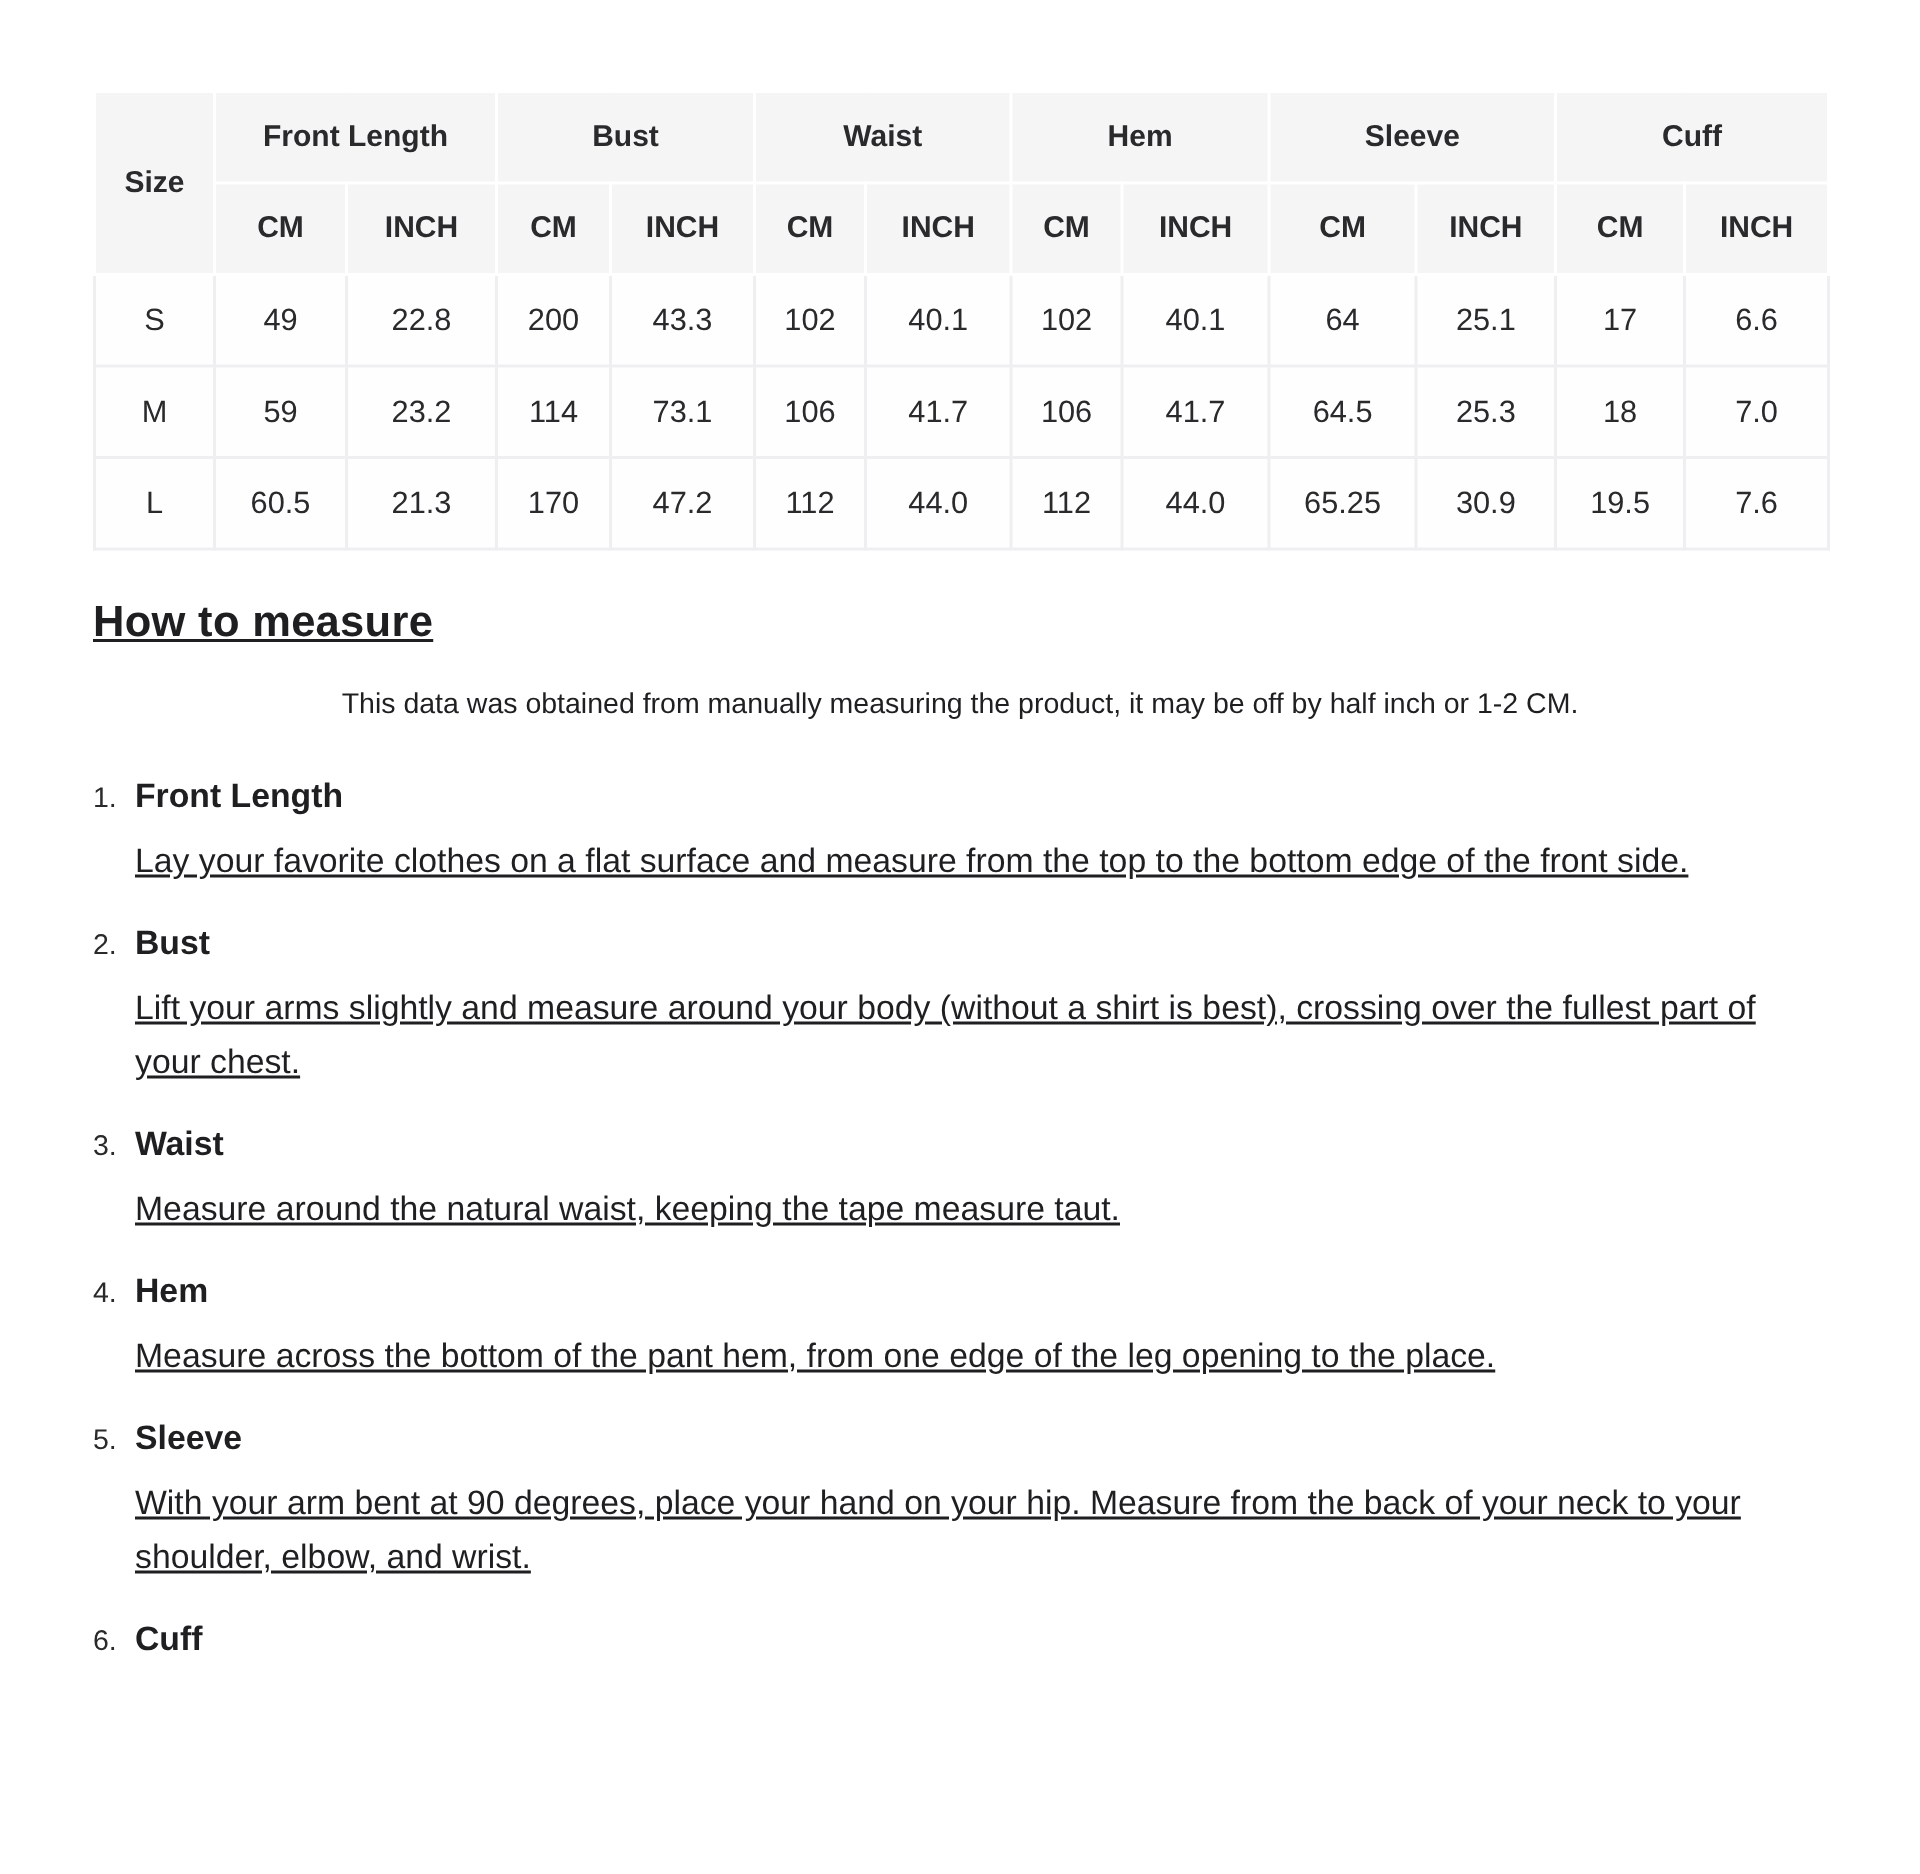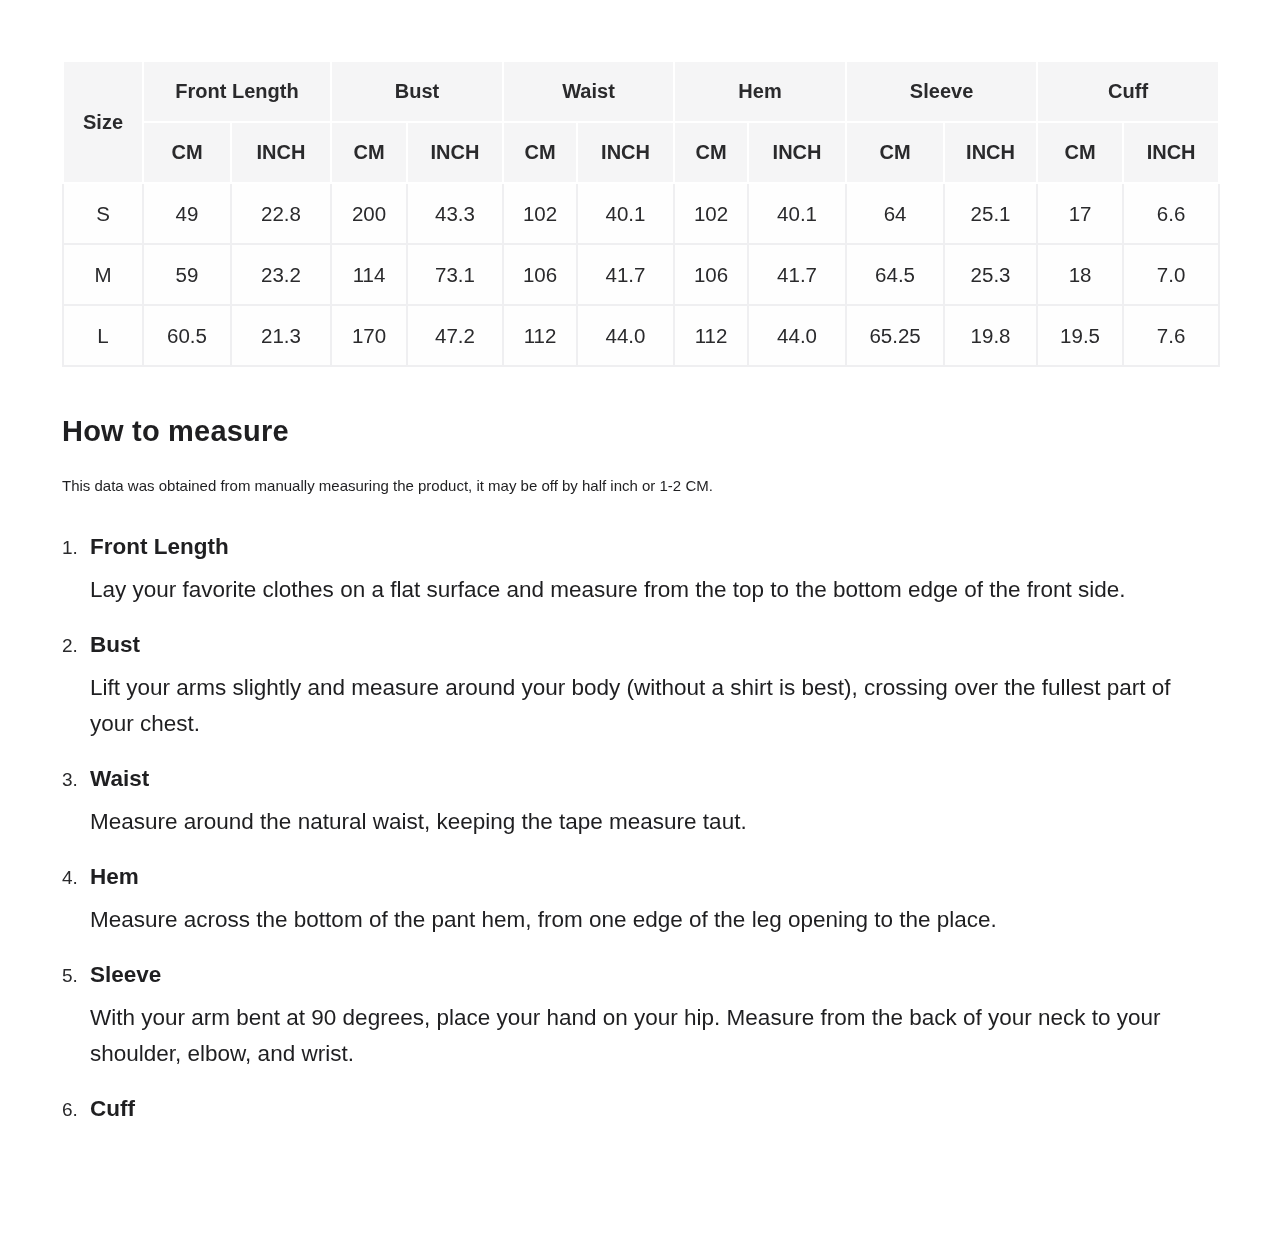--- a/index.html
+++ b/index.html
@@ -43,28 +43,30 @@
     text-align:center;
     height:61px;
     padding:0;
     font-weight:normal;
   }
 
   
   .howto-title{
     font-size:29px;
     font-weight:bold;
-    margin:48px 0 0 0;
+    margin:32px 0 0 0;
     letter-spacing:0.2px;
+    text-decoration:underline;
   }
   .howto-intro{
-    font-size:15px;
+    font-size:19px;
     line-height:36px;
     margin:20px 0 0 0;
     max-width:1156px;
+    text-align:center;
   }
   .steps{margin-top:30px;}
   .step{margin-top:24px;}
   .step-header{
     display:flex;
     align-items:baseline;
   }
   .step-number{
     width:28px;
     flex:0 0 28px;
@@ -73,20 +75,21 @@
   }
   .step-term{
     font-size:22.5px;
     font-weight:bold;
   }
   .step-desc{
     margin:12px 0 0 28px;
     font-size:22.5px;
     line-height:36px;
     max-width:1100px;
+    text-decoration:underline;
   }
   .step-desc:empty{display:none;}
 </style>
 </head>
 <body>
 
 <div class="container">
 
   <table class="size-chart">
     <colgroup>
@@ -167,21 +170,21 @@
           <td>L</td>
           <td>60.5</td>
           <td>21.3</td>
           <td>170</td>
           <td>47.2</td>
           <td>112</td>
           <td>44.0</td>
           <td>112</td>
           <td>44.0</td>
           <td>65.25</td>
-          <td>19.8</td>
+          <td>30.9</td>
           <td>19.5</td>
           <td>7.6</td>
         </tr>
       </tbody>
   </table>
 
   <h1 class="howto-title">How to measure</h1>
 
   <p class="howto-intro">This data was obtained from manually measuring the product, it may be off by half inch or 1-2 CM.</p>
 

